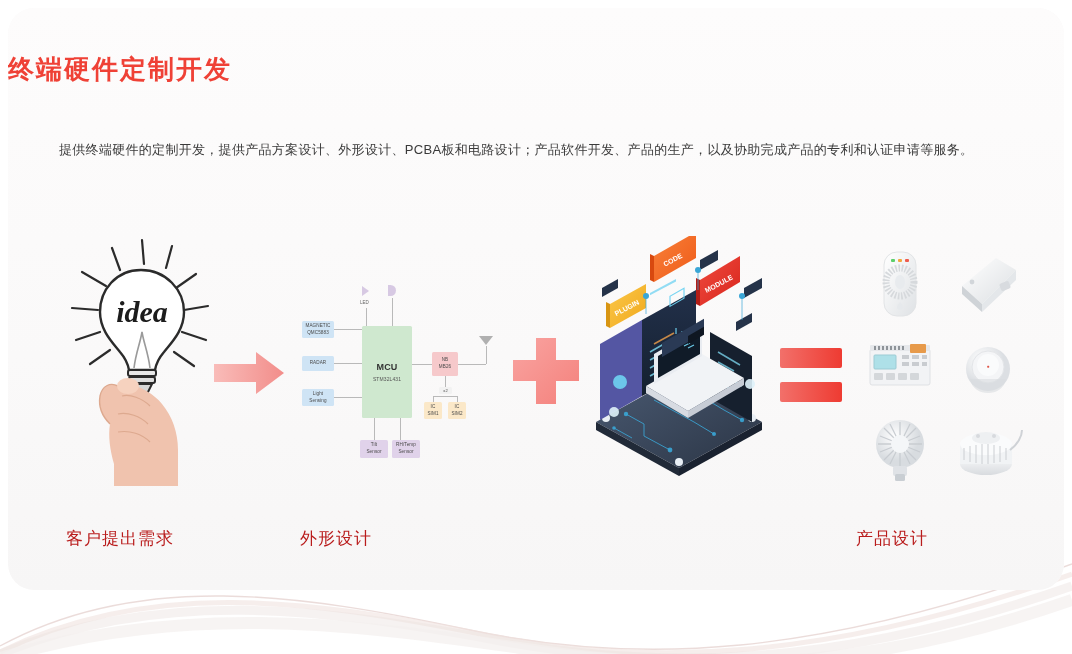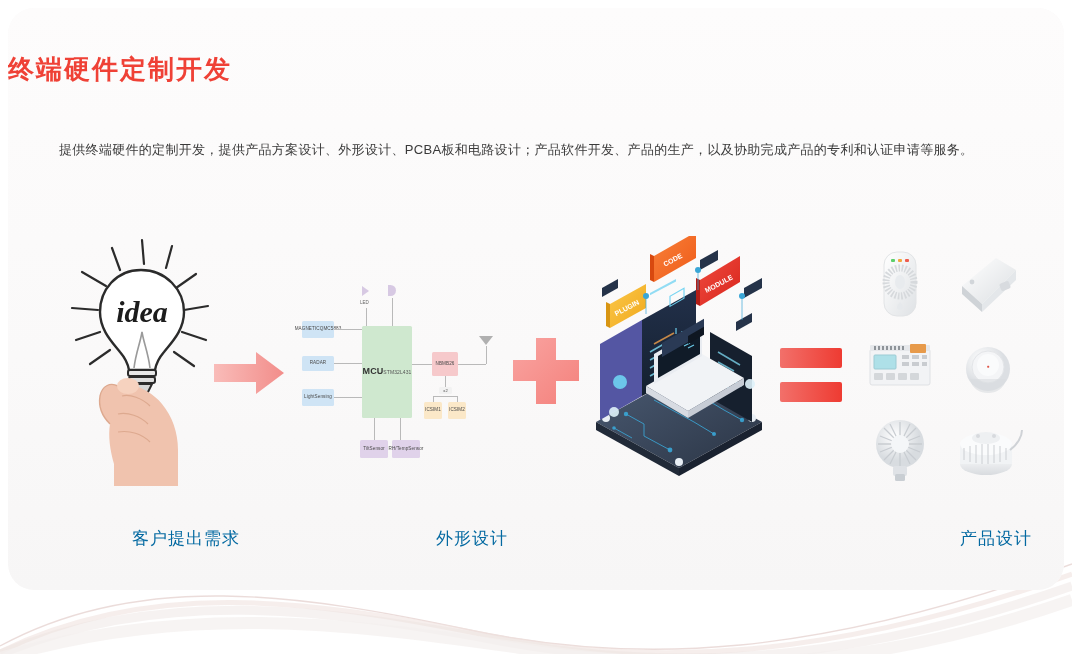--- a/index.html
+++ b/index.html
@@ -48,23 +48,23 @@
     letter-spacing:0.3px;
     margin-left:21px;
   }
 
   
   .flow { position:absolute; top:228px; left:0; width:100%; height:300px; }
 
   .stage { position:absolute; top:0; height:270px; }
   .stage-caption {
     position:absolute; bottom:-44px; left:0; width:100%;
-    text-align:right;
+    text-align:left;
     font-size:17px;
-    color:#0369a1;
+    color:#b91c1c;
     letter-spacing:1px;
   }
 
   .op {
     position:absolute;
     top:112px;
   }
 
   
   .arrow-wrap{ left:204px; width:74px; height:50px; }
@@ -83,21 +83,21 @@
 
   
   .s1 { left:58px; width:174px; }
 
   
   .s2 { left:292px; width:208px; }
   .schem { position:absolute; top:48px; left:0; width:208px; height:190px; }
 
   .blk {
     position:absolute;
-    display:flex; 
+    display:flex; flex-direction:column;
     align-items:center; justify-content:center;
     font-size:4.6px;
     line-height:1.5;
     color:#4a4a4a;
     text-align:center;
     border-radius:1.5px;
     letter-spacing:0.1px;
     font-family:"Liberation Sans", sans-serif;
   }
   .blk-blue { background:#cfe4f5; }

